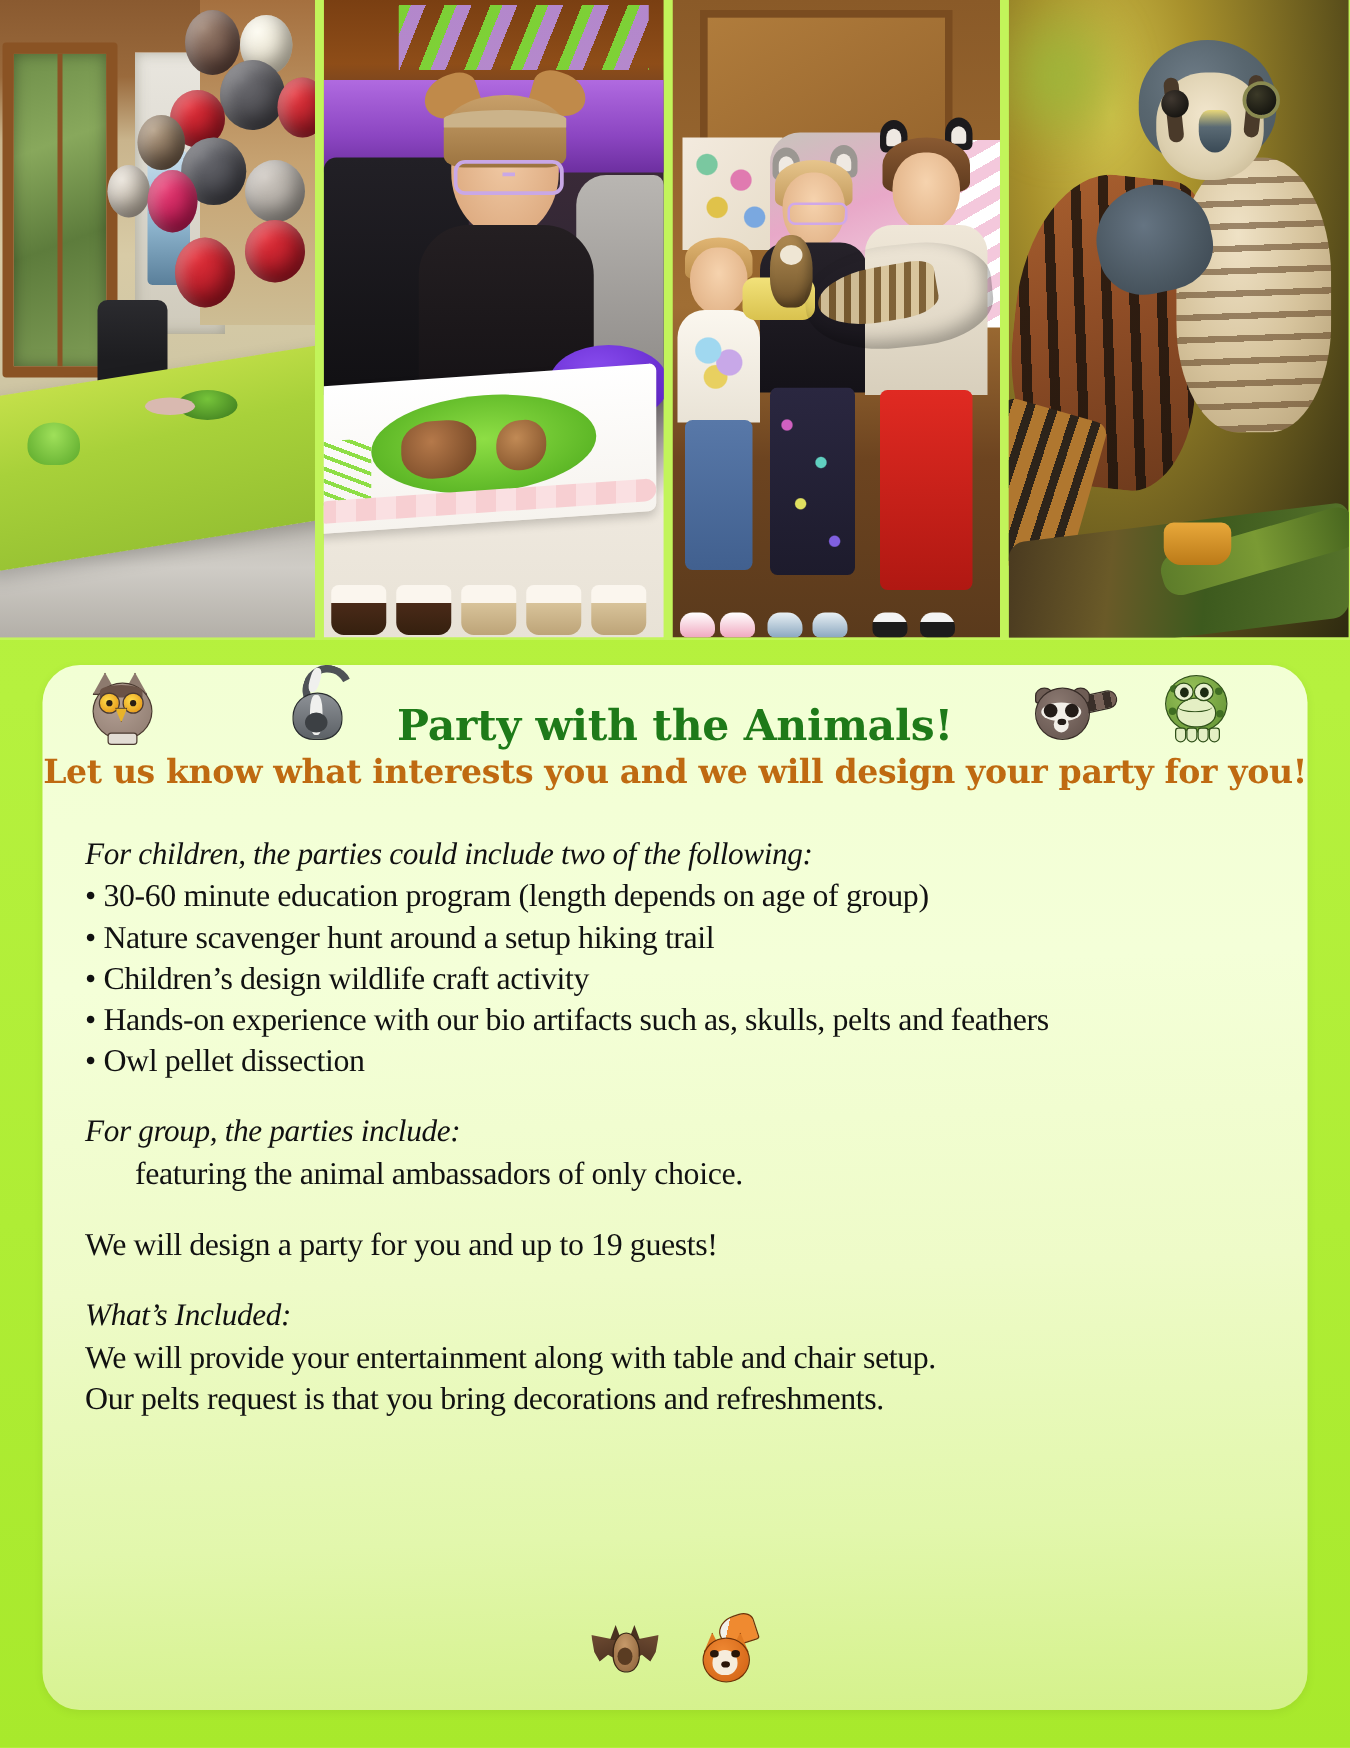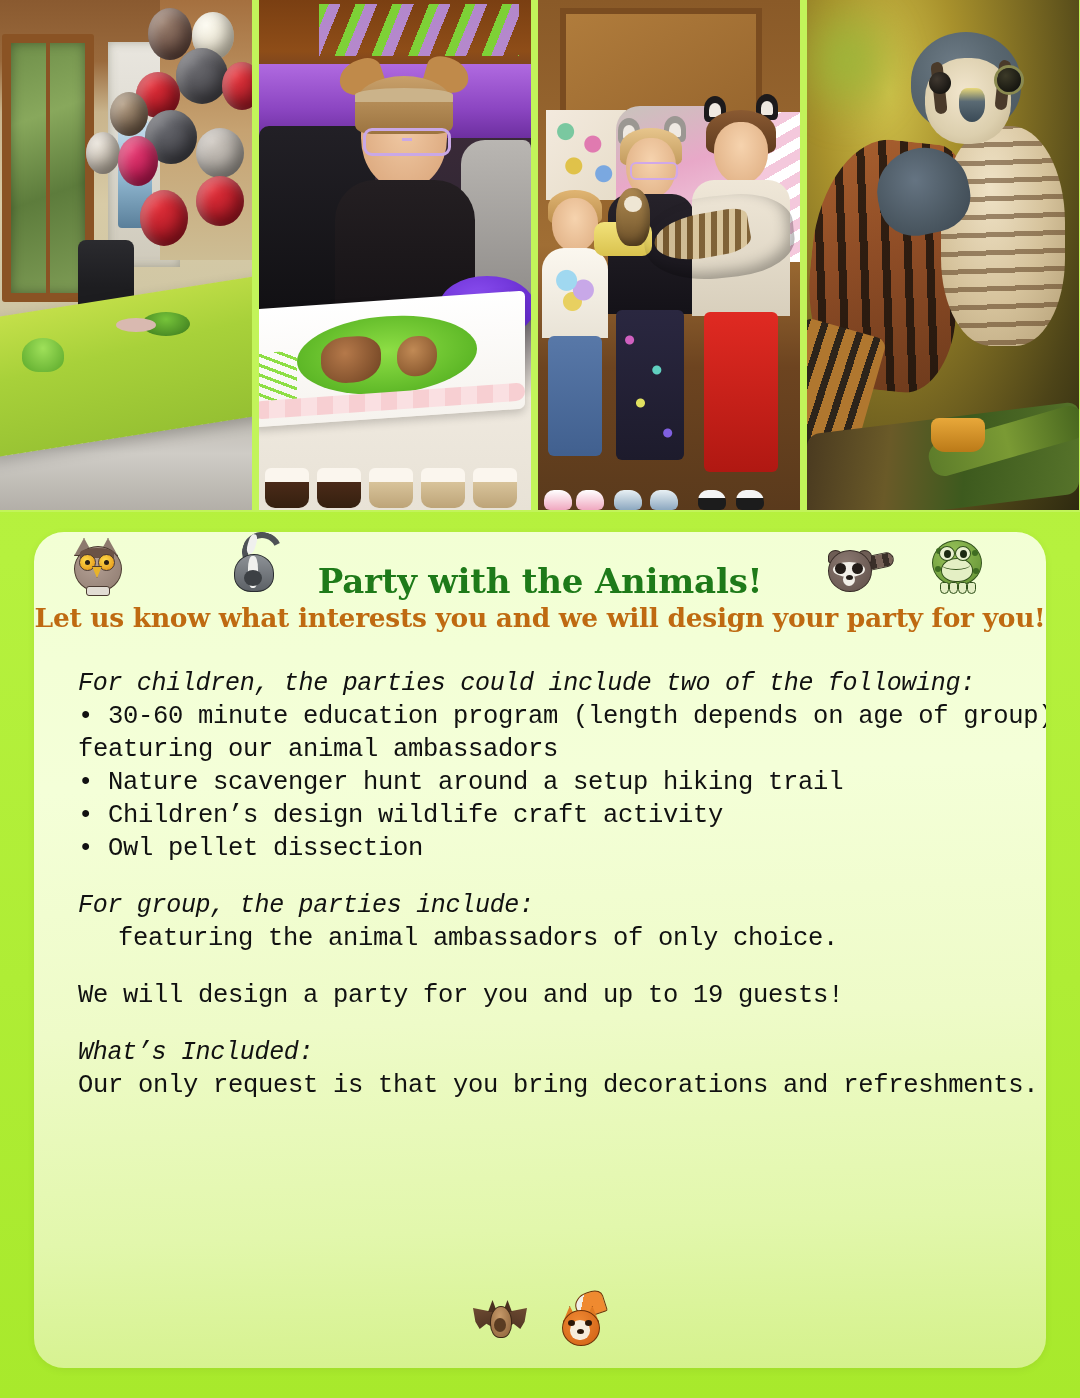--- a/index.html
+++ b/index.html
@@ -351,22 +351,22 @@
     text-align: center;
     font-family: "DejaVu Serif", "Liberation Serif", serif;
     font-weight: bold;
     font-size: 26.5px;
     color: #bf6a11;
     margin: 4px 0 0 0;
     letter-spacing: -0.3px;
   }
 
   .body-text {
-    padding: 34px 34px 0 44px;
-    font-family: Liberation Mono, monospace;
+    padding: 34px 34px 0 34px;
+    font-family: Liberation Serif, serif;
     color: #111;
   }
   .line {
     font-size: 25.5px;
     line-height: 33px;
     white-space: nowrap;
     letter-spacing: -0.3px;
   }
   .line.italic {
     font-style: italic;
@@ -599,38 +599,39 @@
         <div class="fr-toe t4"></div>
       </div>
     </div>
 
     <div class="subtitle">Let us know what interests you and we will design your party for you!</div>
 
     <div class="body-text">
 
       <div class="line italic">For children, the parties could include two of the following:</div>
       <div class="line bullet">• 30-60 minute education program (length depends on age of group)</div>
-      <div class="line">featuring our animal ambassadors</div>
       <div class="line bullet">• Nature scavenger hunt around a setup hiking trail</div>
       <div class="line bullet">• Children’s design wildlife craft activity</div>
+      <div class="line bullet">• Hands-on experience with our bio artifacts such as, skulls, pelts and feathers</div>
       <div class="line bullet">• Owl pellet dissection</div>
 
       <div class="gap"></div>
 
       <div class="line italic">For group, the parties include:</div>
       <div class="line indent">featuring the animal ambassadors of only choice.</div>
 
       <div class="gap"></div>
 
       <div class="line">We will design a party for you and up to 19 guests!</div>
 
       <div class="gap"></div>
 
       <div class="line italic">What’s Included:</div>
-      <div class="line">Our only request is that you bring decorations and refreshments.</div>
+      <div class="line">We will provide your entertainment along with table and chair setup.</div>
+      <div class="line">Our pelts request is that you bring decorations and refreshments.</div>
     </div>
 
     <div class="footer">
       <div class="ficon">
         <div class="bat-wl"></div>
         <div class="bat-wr"></div>
         <div class="bat-earl"></div>
         <div class="bat-earr"></div>
         <div class="bat-body"></div>
         <div class="bat-face"></div>

